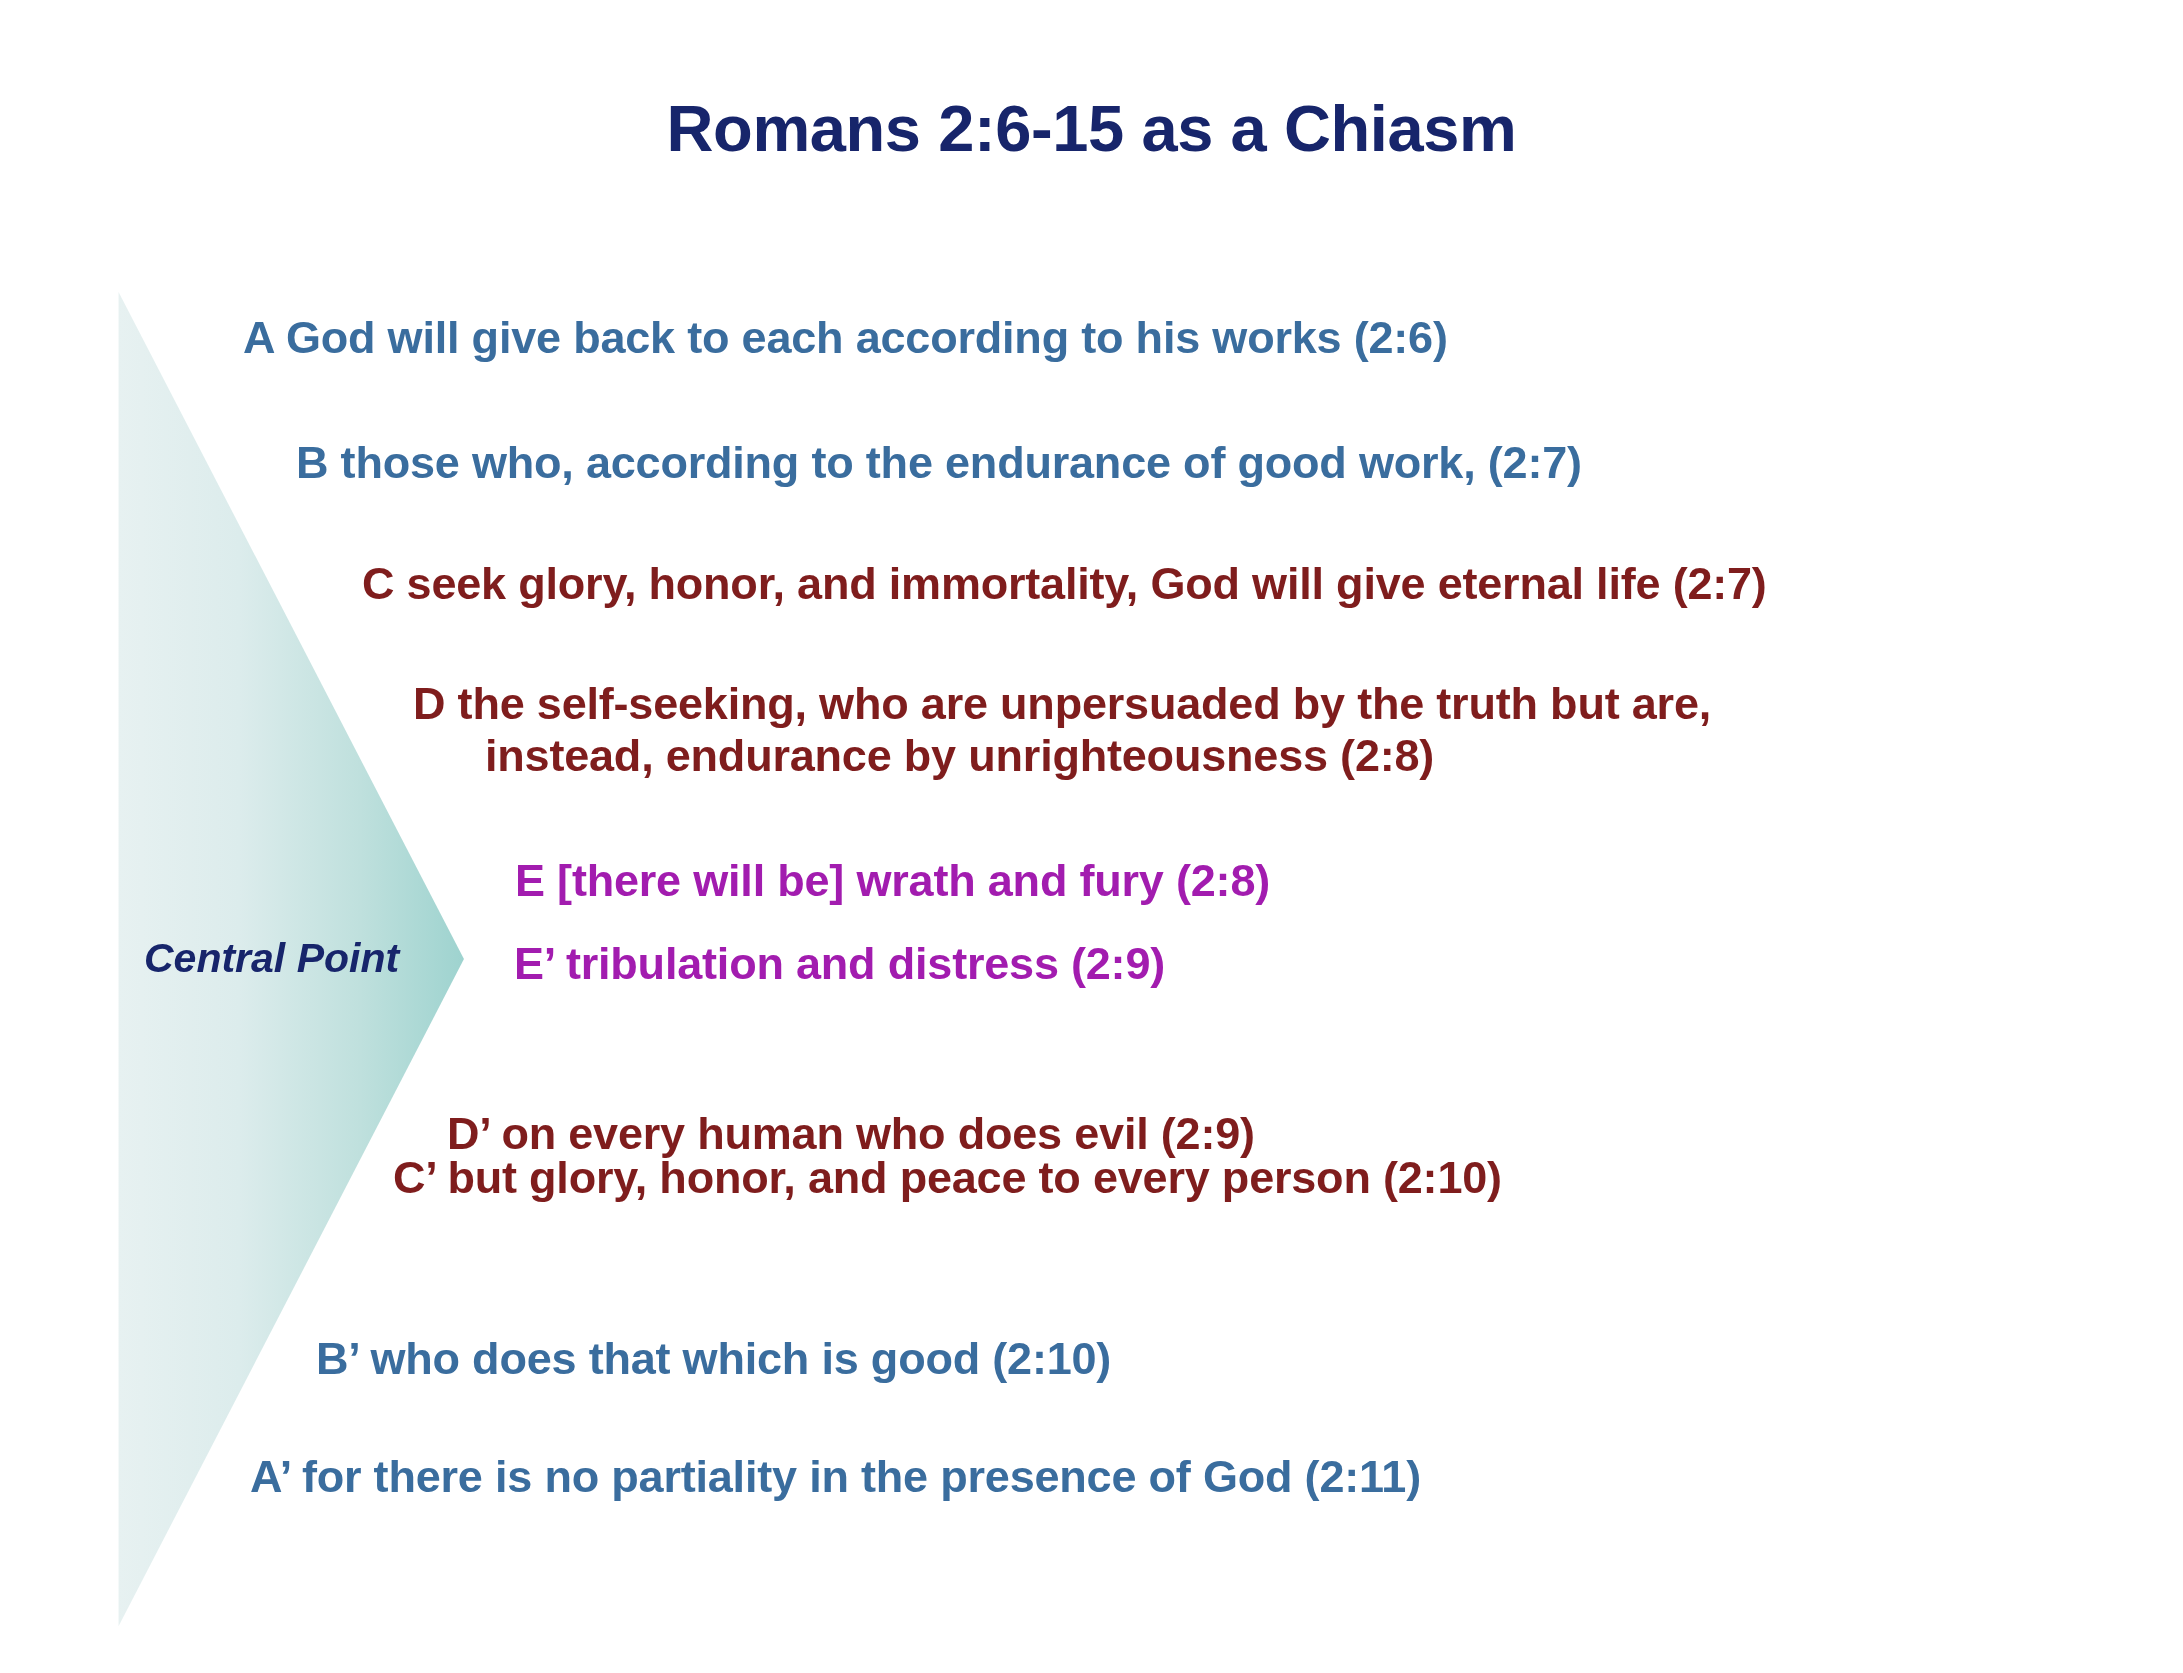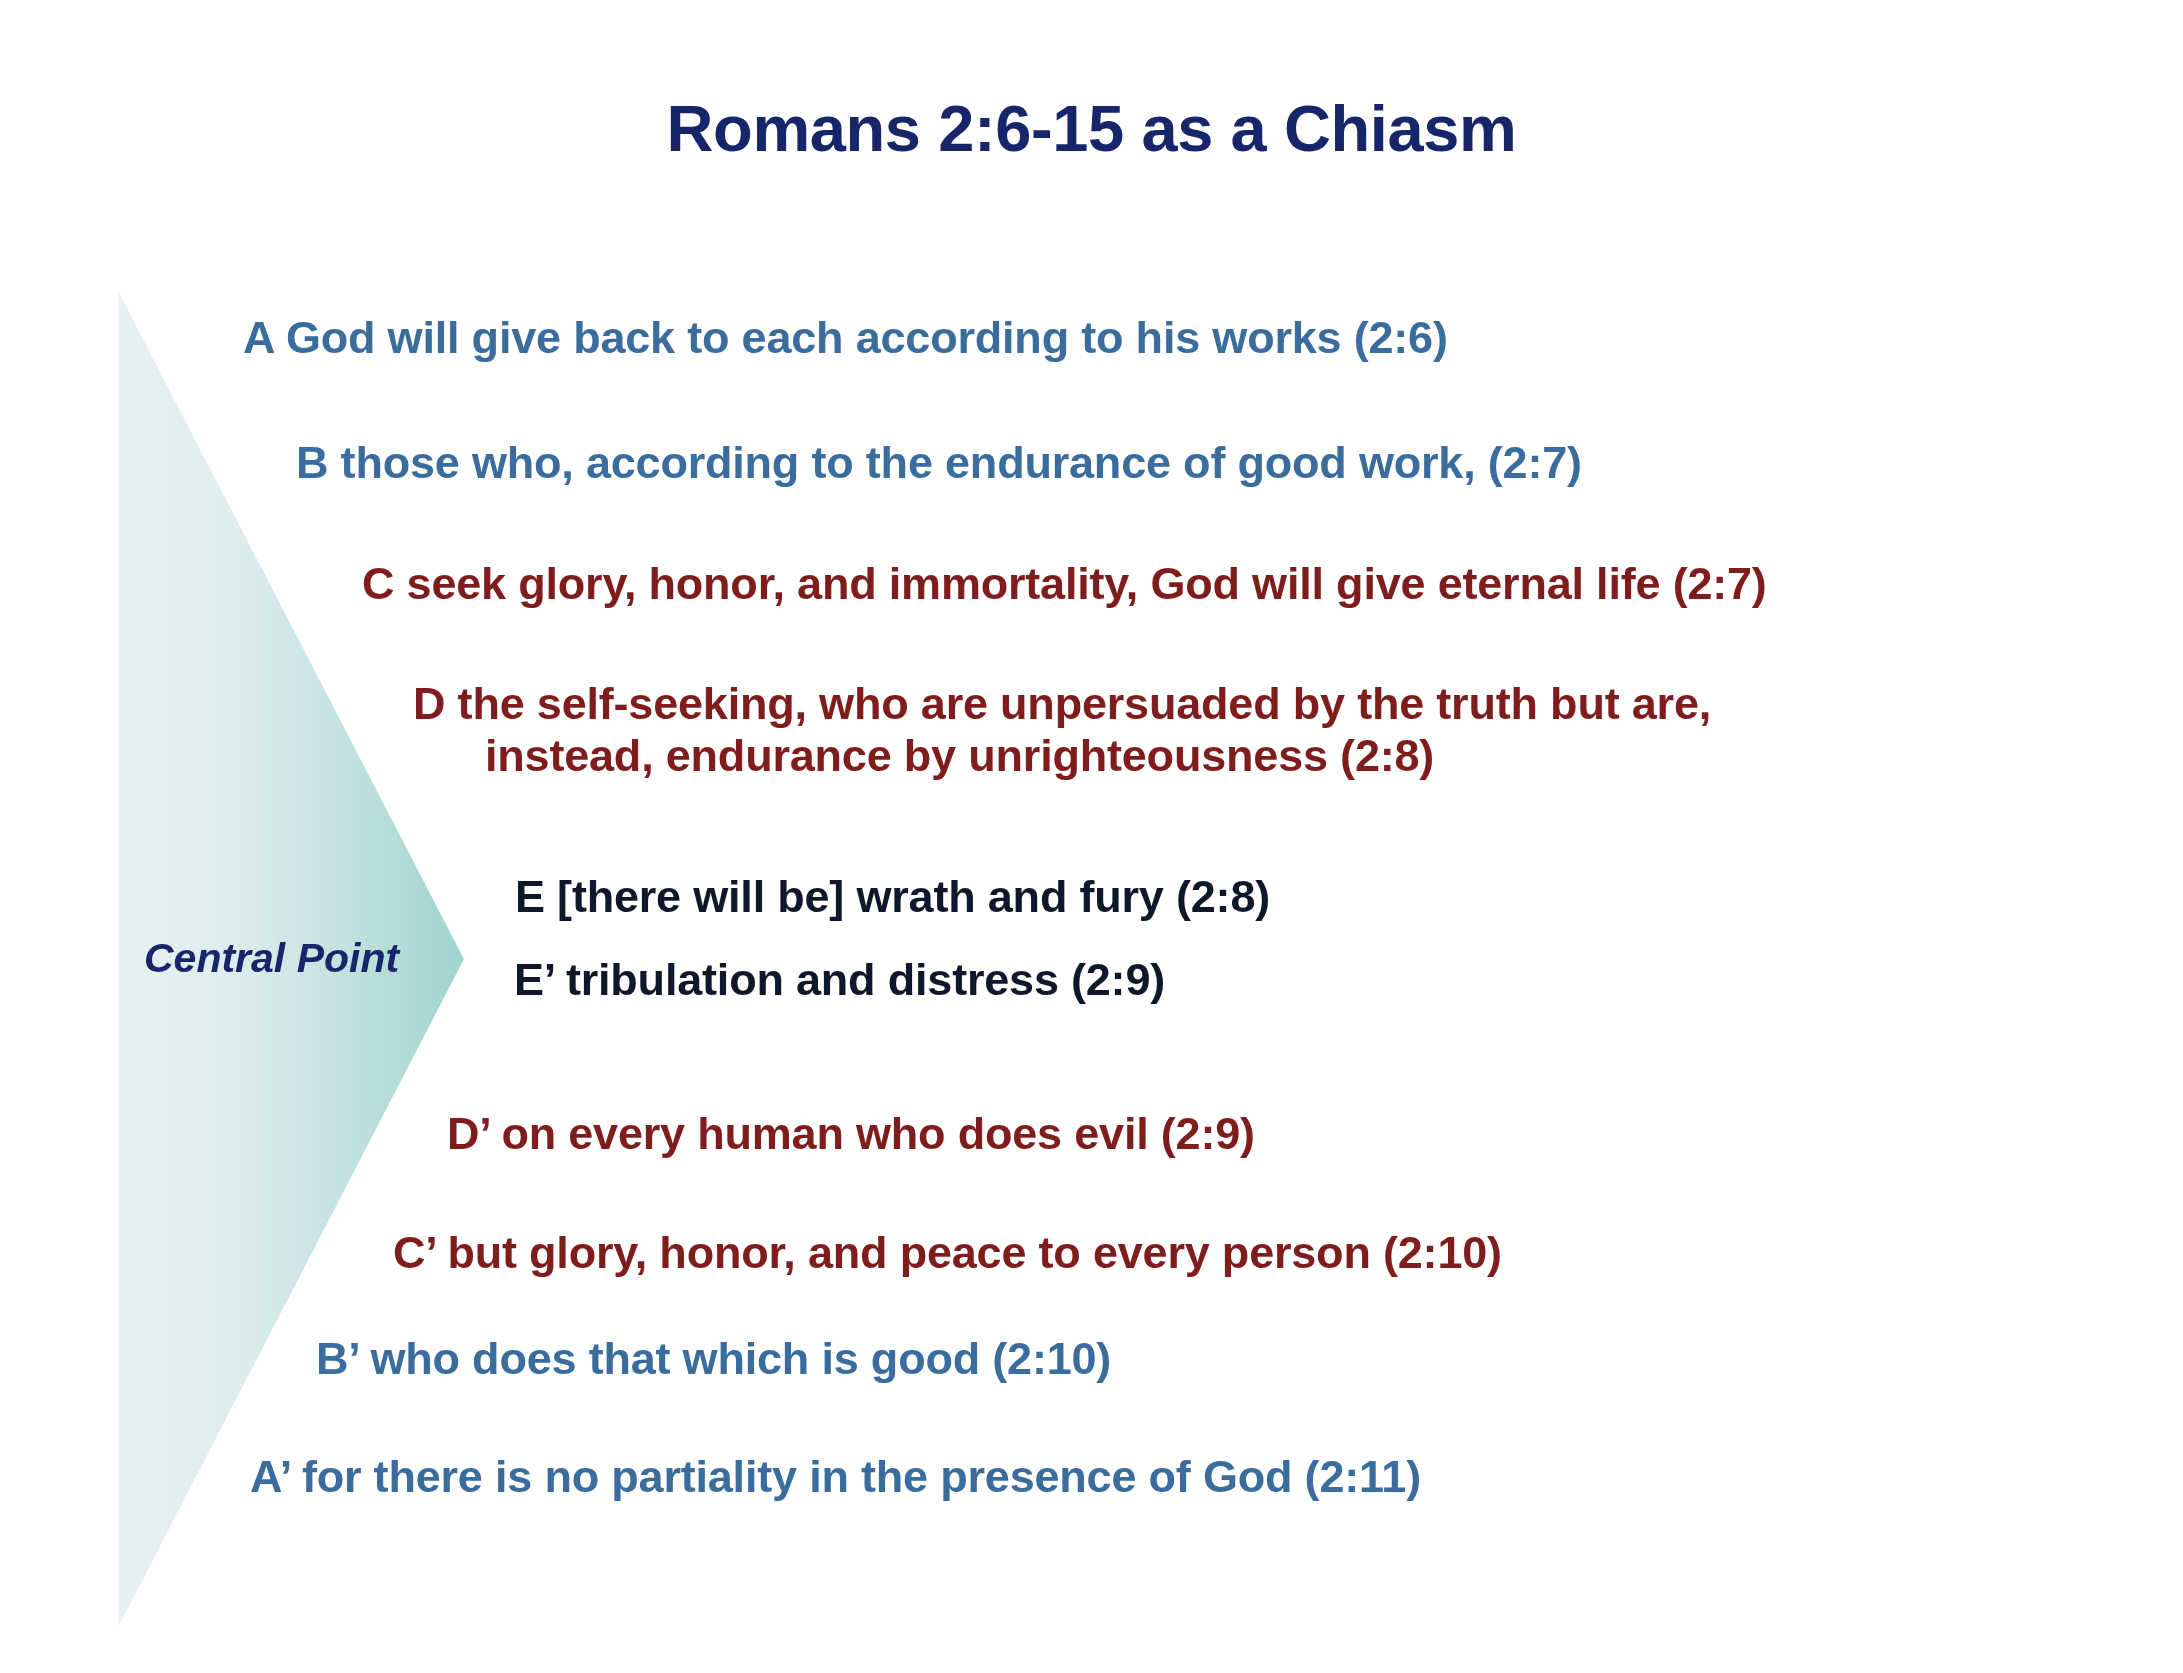--- a/index.html
+++ b/index.html
@@ -63,21 +63,21 @@
     white-space: nowrap;
     line-height: 1.16;
     letter-spacing: -0.2px;
   }
   .chiasm-line.wrap { white-space: normal; width: 1592px; }
   .chiasm-line .cont { display: block; padding-left: 72px; }
 
   
   .tone-outer  { color: #3a6d9e; }  
   .tone-mid    { color: #7f1d1d; }  
-  .tone-center { color: #0f172a; margin-top: 16px; }  
+  .tone-center { color: #a21caf; }  
 </style>
 </head>
 <body>
 
 <div id="slide">
 
   <div id="slide-title">Romans 2:6-15 as a Chiasm</div>
 
   <div id="central-arrow">
     <svg viewBox="0 0 470 1765" preserveAspectRatio="none" aria-hidden="true">
@@ -105,20 +105,20 @@
     <span>D  the self-seeking, who are unpersuaded by the truth but are,</span>
     <span class="cont">instead, endurance by unrighteousness (2:8)</span>
   </div>
 
   <div class="chiasm-line tone-center" style="left:515px;  top:855px;">E  [there will be] wrath and fury (2:8)</div>
 
   <div class="chiasm-line tone-center" style="left:514px;  top:938px;">E’ tribulation and distress (2:9)</div>
 
   <div class="chiasm-line tone-mid" style="left:447px;  top:1108px;">D’ on every human who does evil (2:9)</div>
 
-  <div class="chiasm-line tone-mid" style="left:393px;  top:1227px;">C’ but glory, honor, and peace to every person (2:10)</div>
+  <div class="chiasm-line tone-mid" style="left:393px;  top:1152px;">C’ but glory, honor, and peace to every person (2:10)</div>
 
   <div class="chiasm-line tone-outer" style="left:316px;  top:1333px;">B’ who does that which is good (2:10)</div>
 
   <div class="chiasm-line tone-outer" style="left:250px;  top:1451px;">A’ for there is no partiality in the presence of God (2:11)</div>
 
 </div>
 
 
 </body></html>

